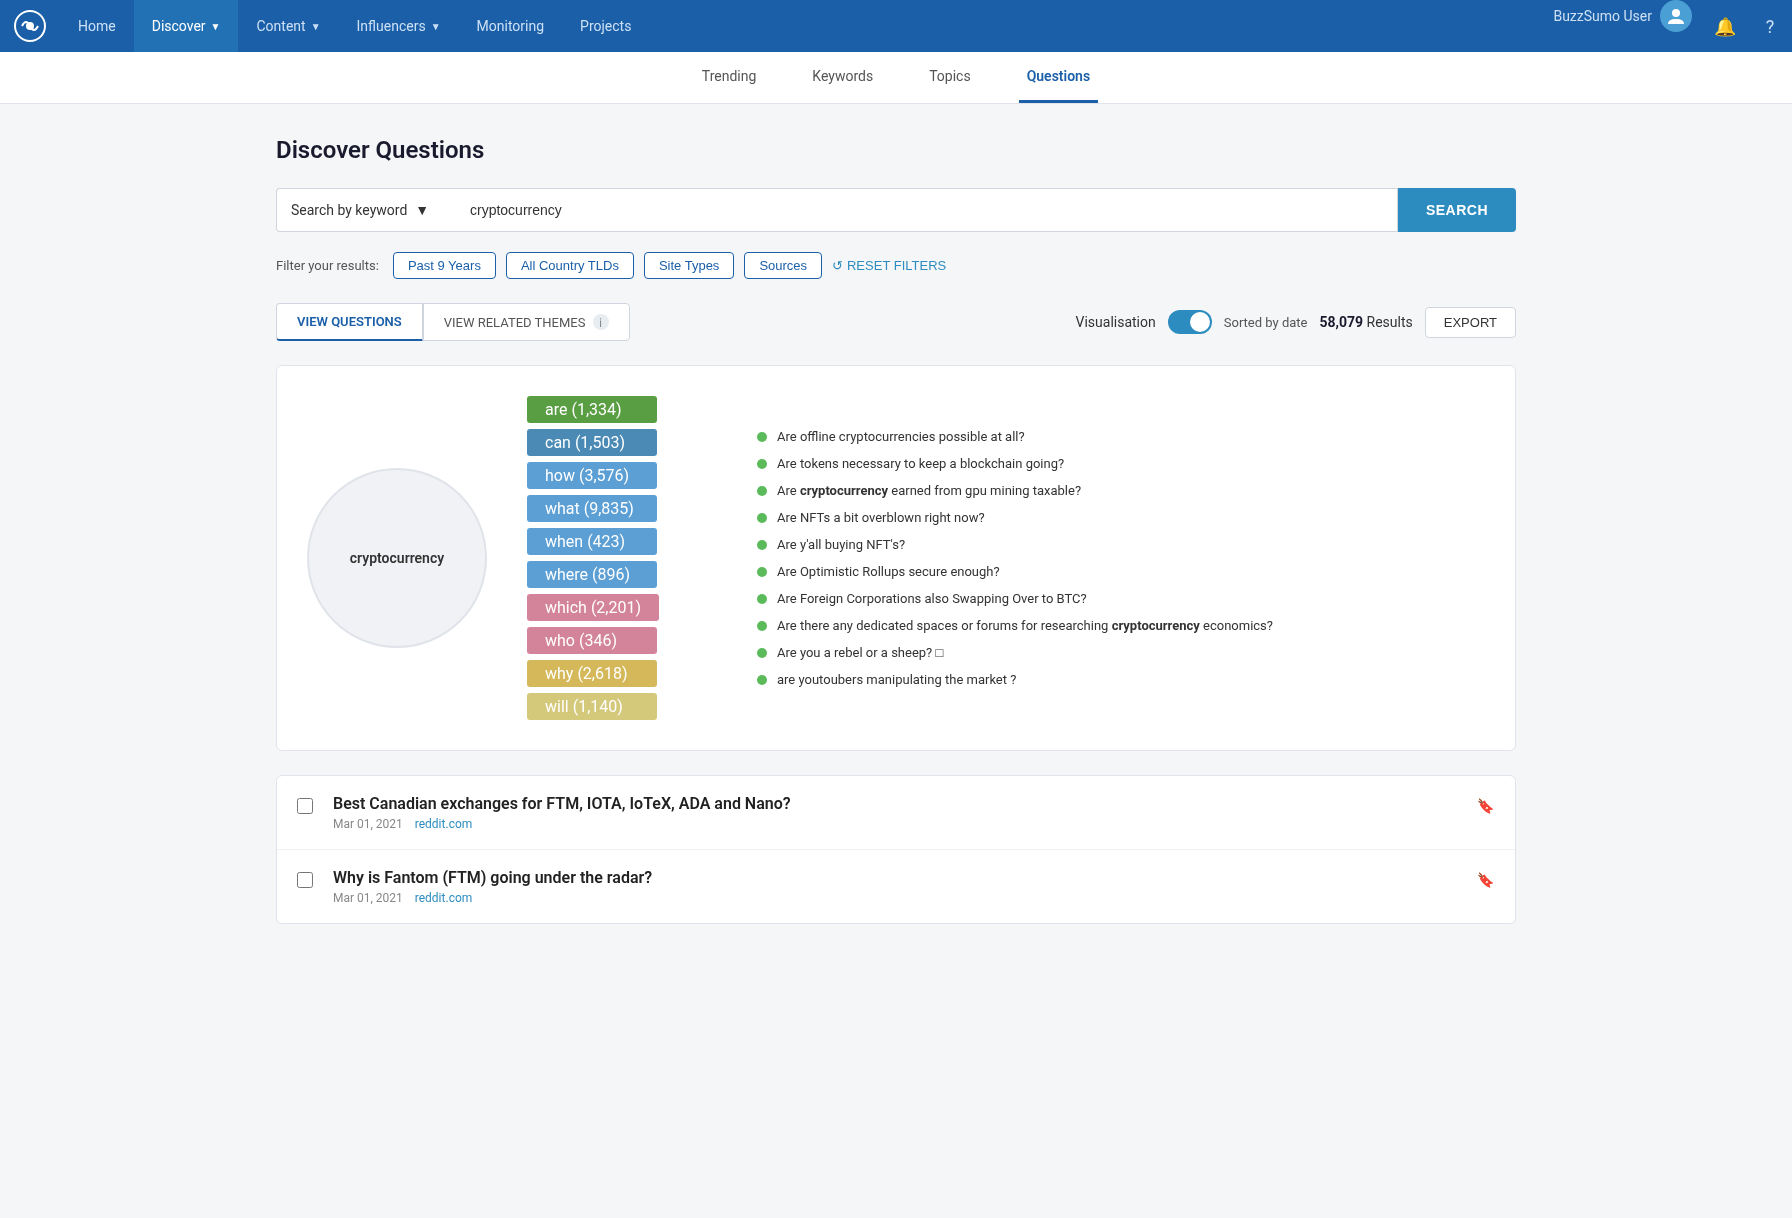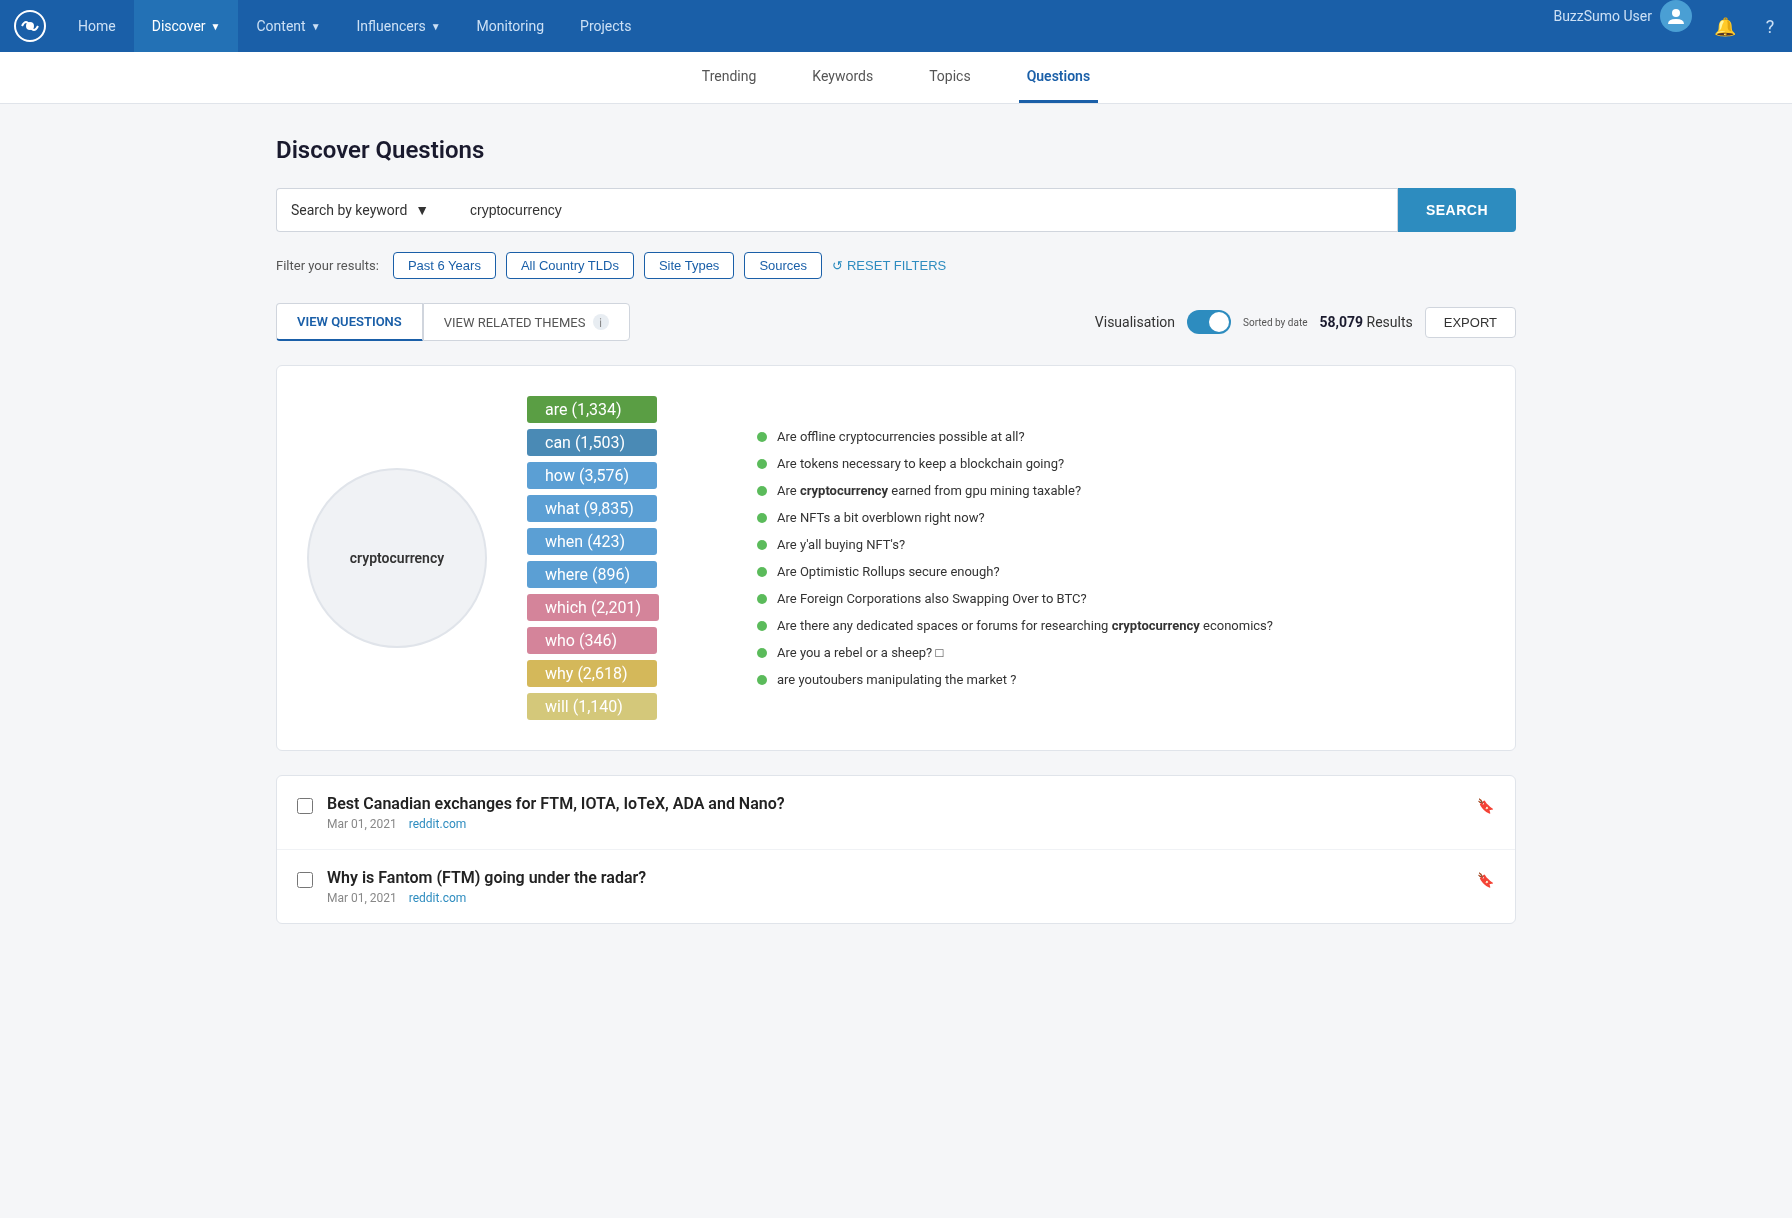--- a/index.html
+++ b/index.html
@@ -41,21 +41,21 @@
     .view-tab { padding: 10px 20px; border: 1px solid #d0d5dd; background: #fff; cursor: pointer; font-size: 13px; color: #555; }
     .view-tab:first-child { border-radius: 4px 0 0 4px; }
     .view-tab:last-child { border-radius: 0 4px 4px 0; }
     .view-tab.active { background: #fff; color: #1a5fa8; font-weight: 600; border-bottom: 2px solid #1a5fa8; }
     .view-tab-info { font-size: 12px; color: #888; background: #e8edf2; border-radius: 50%; width: 16px; height: 16px; display: inline-flex; align-items: center; justify-content: center; margin-left: 4px; }
     .viz-row { display: flex; align-items: center; gap: 12px; justify-content: flex-end; }
     .viz-label { color: #333; font-size: 14px; }
     .toggle-wrap { display: inline-flex; align-items: center; }
     .toggle { width: 44px; height: 24px; background: #2d8cbf; border-radius: 12px; position: relative; cursor: pointer; }
     .toggle-dot { width: 20px; height: 20px; background: #fff; border-radius: 50%; position: absolute; top: 2px; right: 2px; transition: right 0.2s; }
-    .sort-text { color: #555; font-size: 10px; }
+    .sort-text { color: #555; font-size: 13px; }
     .results-count { font-size: 14px; color: #333; }
     .results-count strong { color: #1a1a2e; }
     .export-btn { border: 1px solid #d0d5dd; background: #fff; padding: 7px 18px; border-radius: 4px; cursor: pointer; font-size: 13px; color: #333; }
 
     
     .viz-section { background: #fff; border: 1px solid #e0e4ea; border-radius: 6px; padding: 30px 20px; margin-bottom: 24px; display: flex; gap: 30px; }
     .circle-area { display: flex; flex-direction: column; align-items: center; justify-content: center; min-width: 200px; }
     .big-circle { width: 180px; height: 180px; border-radius: 50%; background: #f0f2f5; border: 2px solid #e0e4ea; display: flex; align-items: center; justify-content: center; }
     .circle-label { font-size: 14px; font-weight: 600; color: #333; }
     .bars-area { display: flex; flex-direction: column; gap: 6px; min-width: 200px; justify-content: center; }
@@ -64,21 +64,21 @@
     .questions-list { flex: 1; display: flex; flex-direction: column; justify-content: center; gap: 12px; }
     .question-item { display: flex; align-items: flex-start; gap: 10px; font-size: 13px; color: #333; }
     .q-dot { width: 10px; height: 10px; border-radius: 50%; background: #5bbb5b; margin-top: 3px; flex-shrink: 0; }
     .q-text strong { color: #333; }
 
     
     .results-section { background: #fff; border: 1px solid #e0e4ea; border-radius: 6px; }
     .results-header { padding: 14px 20px; display: flex; align-items: center; justify-content: space-between; border-bottom: 1px solid #e0e4ea; }
     .select-all-wrap { display: flex; align-items: center; gap: 8px; }
     .actions-btn { display: flex; align-items: center; gap: 6px; border: 1px solid #d0d5dd; background: #fff; padding: 6px 14px; border-radius: 4px; cursor: pointer; font-size: 13px; color: #333; }
-    .result-row { padding: 18px 20px; border-bottom: 1px solid #f0f2f5; display: flex; align-items: flex-start; gap: 14px; }
+    .result-row { padding: 18px 20px; border-bottom: 1px solid #f0f2f5; display: flex; align-items: flex-start; gap: 20px; }
     .result-row:last-child { border-bottom: none; }
     .checkbox { width: 16px; height: 16px; border: 1px solid #c0c5cd; border-radius: 2px; flex-shrink: 0; margin-top: 4px; }
     .result-content { flex: 1; }
     .result-title { font-size: 16px; font-weight: 600; color: #222; margin-bottom: 4px; }
     .result-meta { font-size: 12px; color: #888; }
     .result-meta a { color: #2d8cbf; text-decoration: none; }
     .bookmark-icon { color: #555; cursor: pointer; margin-top: 4px; }
 
     input[type="checkbox"] { cursor: pointer; }
   </style>
@@ -146,21 +146,21 @@
     <div class="search-type-select">
       <span>Search by keyword</span>
       <span>▼</span>
     </div>
     <input class="search-input" type="text" value="cryptocurrency" style="">
     <button class="search-btn">SEARCH</button>
   </div>
 
   <div class="filters-row">
     <span class="filter-label">Filter your results:</span>
-    <button class="filter-btn">Past 6 Years</button>
+    <button class="filter-btn">Past 9 Years</button>
     <button class="filter-btn">All Country TLDs</button>
     <button class="filter-btn">Site Types</button>
     <button class="filter-btn">Sources</button>
     <button class="reset-btn">
       <span>↺</span>
       <span>RESET FILTERS</span>
     </button>
   </div>
 
   <div class="view-tabs-row">

